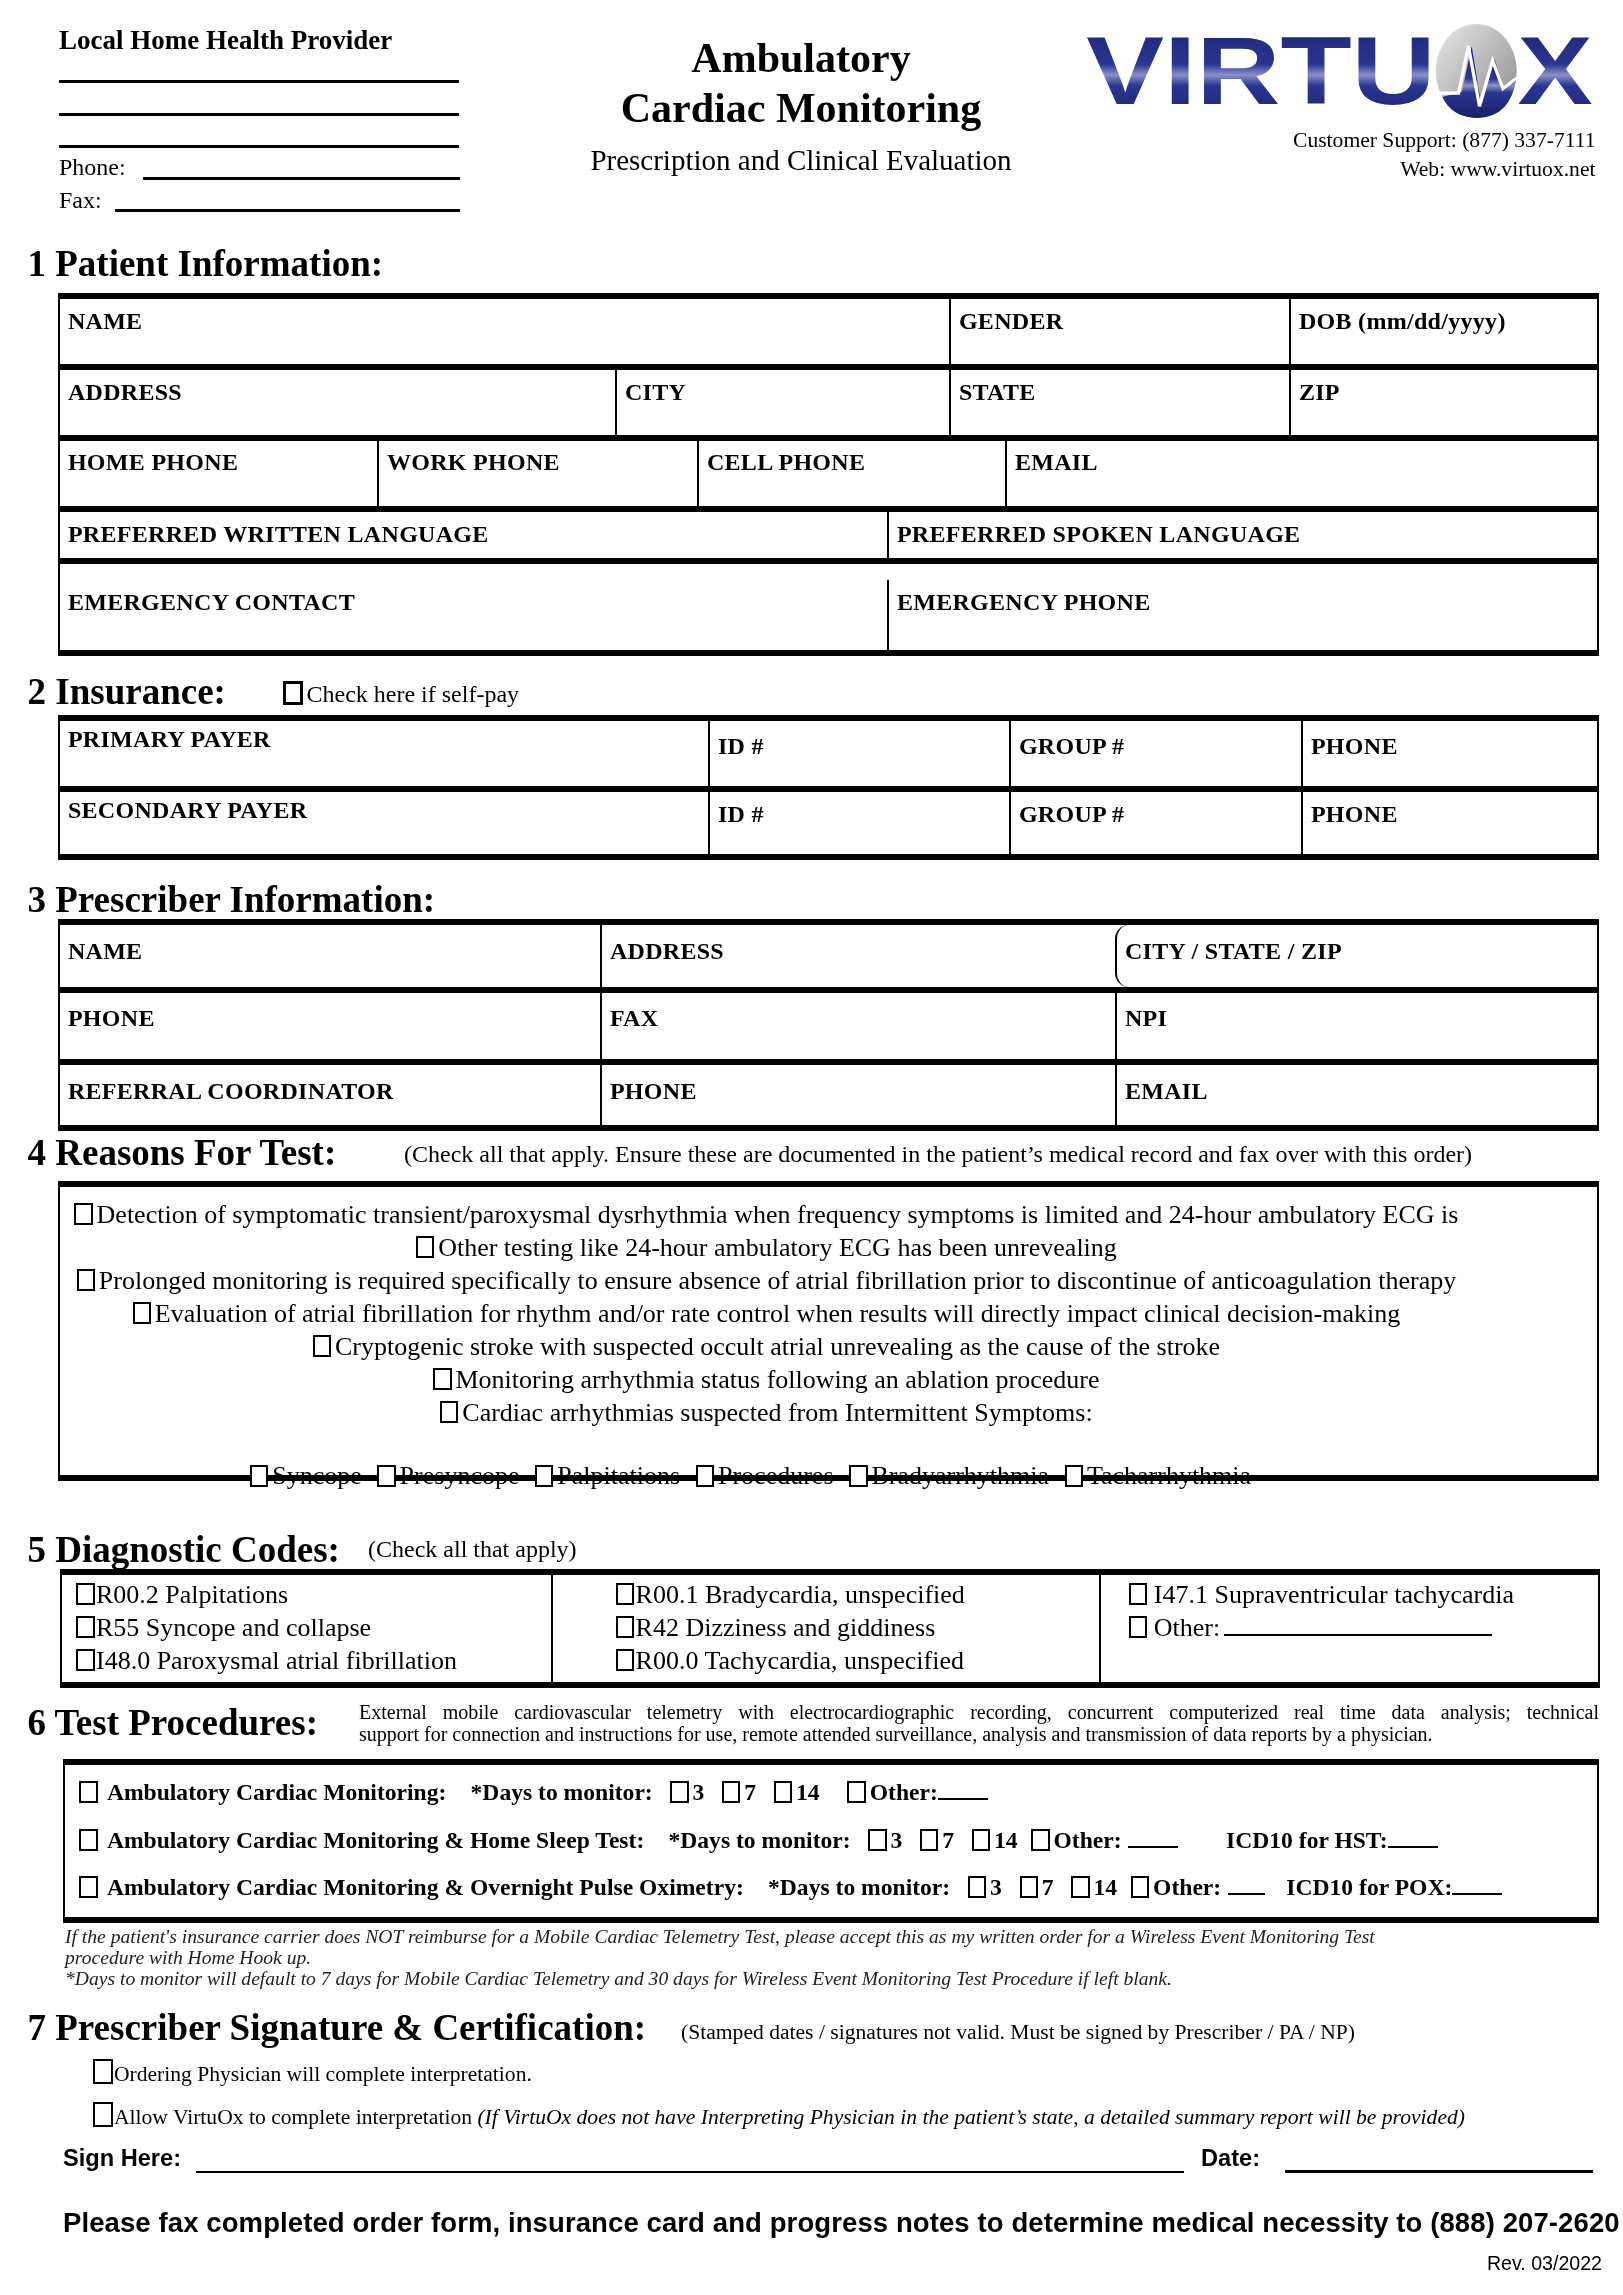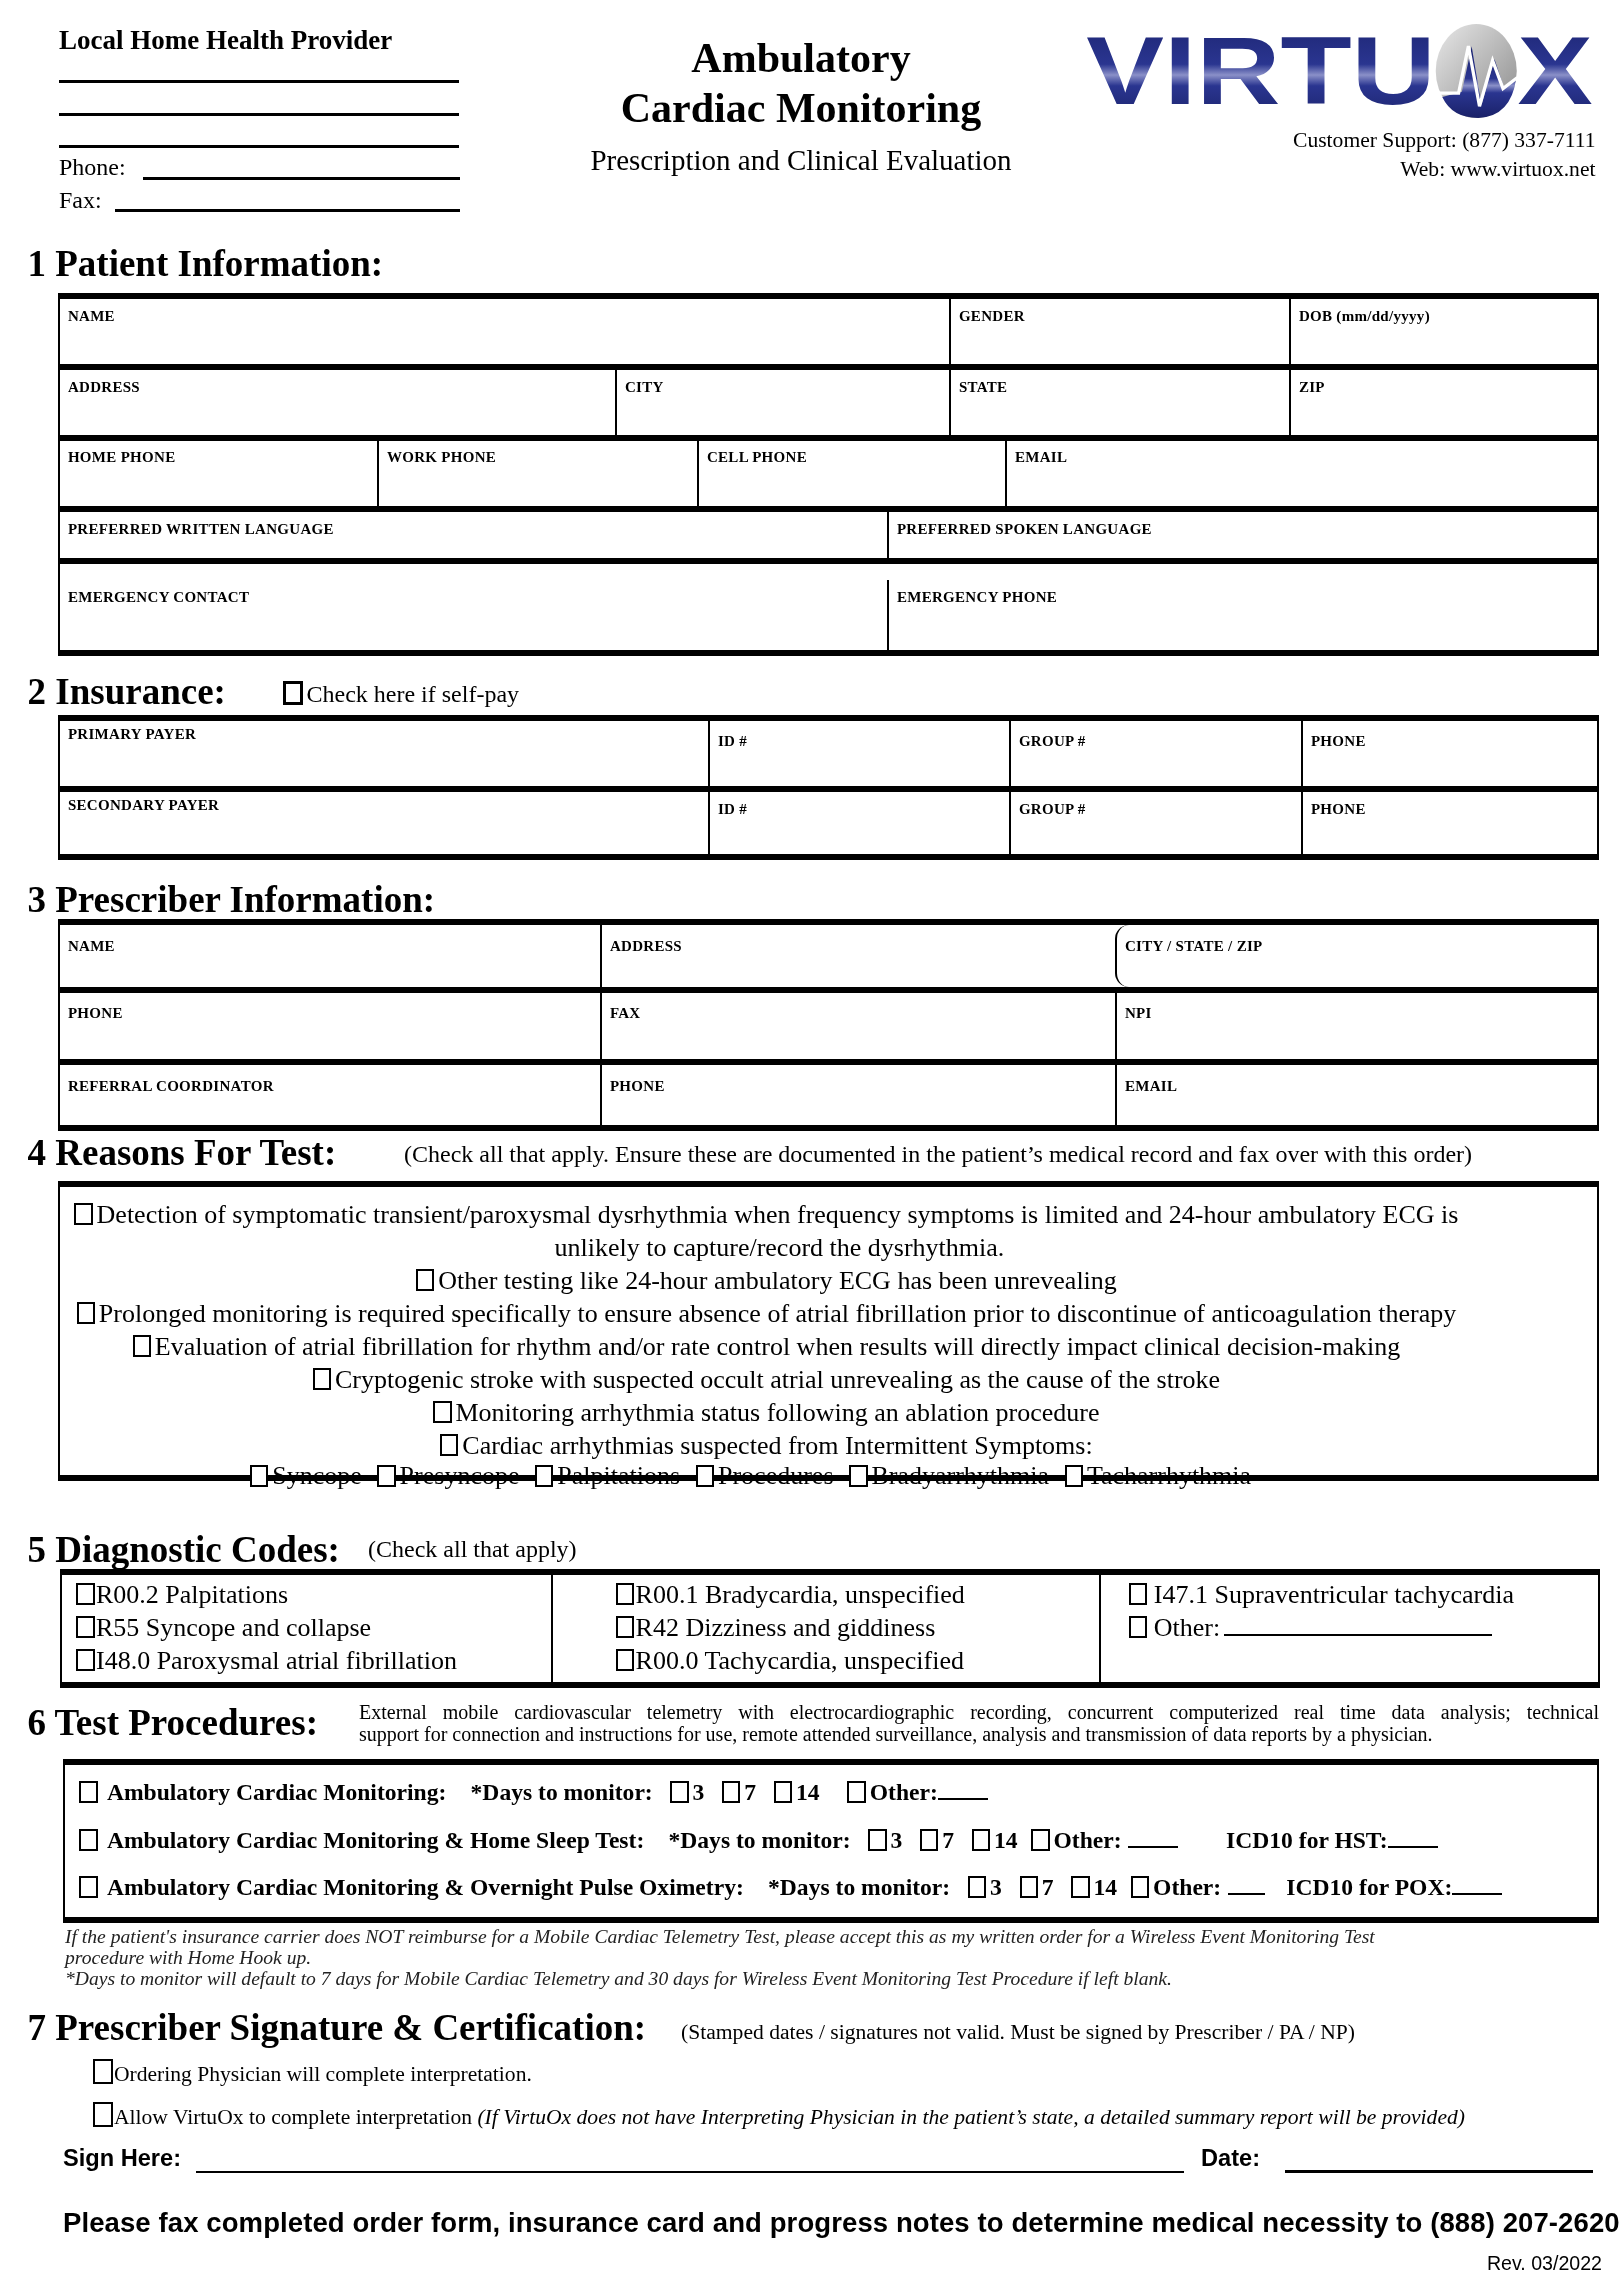--- a/index.html
+++ b/index.html
@@ -10,21 +10,21 @@
   .sans { font-family:"Liberation Sans","DejaVu Sans",sans-serif; }
   .bold { font-weight:bold; }
   .uline { border-bottom:3.3px solid #000; height:0; }
   .cb { display:inline-block; width:18.3px; height:22px; border:2.6px solid #000; box-sizing:border-box; vertical-align:-2.6px; margin-right:3.9px; background:#fff; cursor:pointer; }
   .sec-title { font-size:37px; font-weight:bold; white-space:nowrap; }
   .grid { position:absolute; border-top:6.5px solid #000; border-bottom:6.5px solid #000; border-left:2.6px solid #000; border-right:2.6px solid #000; box-sizing:border-box; }
   .row { position:absolute; left:0; right:0; border-bottom:6.5px solid #000; box-sizing:border-box; }
   .row.last { border-bottom:none; }
   .cell { position:absolute; top:0; bottom:0; border-left:2.6px solid #000; box-sizing:border-box; }
   .cell.first { border-left:none; }
-  .lbl { position:absolute; left:7.9px; top:9.2px; font-size:15px; font-weight:bold; white-space:nowrap; letter-spacing:0.3px; }
+  .lbl { position:absolute; left:7.9px; top:9.2px; font-size:24px; font-weight:bold; white-space:nowrap; letter-spacing:0.3px; }
   .box { position:absolute; border:2.6px solid #000; border-top-width:6.5px; border-bottom-width:6.5px; box-sizing:border-box; }
   .reason { font-size:26px; line-height:33px; white-space:nowrap; }
   .diag { font-size:26px; line-height:33px; white-space:nowrap; }
   .tp { font-size:23.6px; font-weight:bold; white-space:nowrap; }
   .blank { display:inline-block; border-bottom:2.6px solid #000; vertical-align:baseline; }
 </style>
 </head>
 <body>
 
 <div class="abs serif bold" style="left:59px;top:25px;font-size:27px;">Local Home Health Provider</div>
@@ -196,21 +196,20 @@
         <span class="lbl serif" style="top:13px;">EMAIL</span>
       </div>
   </div>
 </div>
 
 <div class="abs sec-title serif" style="left:27.5px;top:1131px;">4 Reasons For Test:</div>
 <div class="abs serif" style="left:404px;top:1141px;font-size:24px;white-space:nowrap;">(Check all that apply. Ensure these are documented in the patient’s medical record and fax over with this order)</div>
 <div class="box" style="left:58px;top:1181px;width:1541px;height:300px;text-align:center;">
   <div class="abs" style="left:14.4px;top:10.5px;">
     <div class="reason"><span class="cb"></span><span>Detection of symptomatic transient/paroxysmal dysrhythmia when frequency symptoms is limited and 24-hour ambulatory ECG is</span></div>
-    <div class="reason" style="padding-left:26px;">unlikely to capture/record the dysrhythmia.</div>
     <div class="reason"><span class="cb"></span><span>Other testing like 24-hour ambulatory ECG has been unrevealing</span></div>
     <div class="reason"><span class="cb"></span><span>Prolonged monitoring is required specifically to ensure absence of atrial fibrillation prior to discontinue of anticoagulation therapy</span></div>
     <div class="reason"><span class="cb"></span><span>Evaluation of atrial fibrillation for rhythm and/or rate control when results will directly impact clinical decision-making</span></div>
     <div class="reason"><span class="cb"></span><span>Cryptogenic stroke with suspected occult atrial unrevealing as the cause of the stroke</span></div>
     <div class="reason"><span class="cb"></span><span>Monitoring arrhythmia status following an ablation procedure</span></div>
     <div class="reason"><span class="cb"></span><span>Cardiac arrhythmias suspected from Intermittent Symptoms:</span></div>
   </div>
   <div class="abs reason" style="left:190px;top:272px;">
     <span><span class="cb"></span><span>Syncope</span></span>
     <span style="margin-left:9.2px;"><span class="cb"></span><span>Presyncope</span></span>

